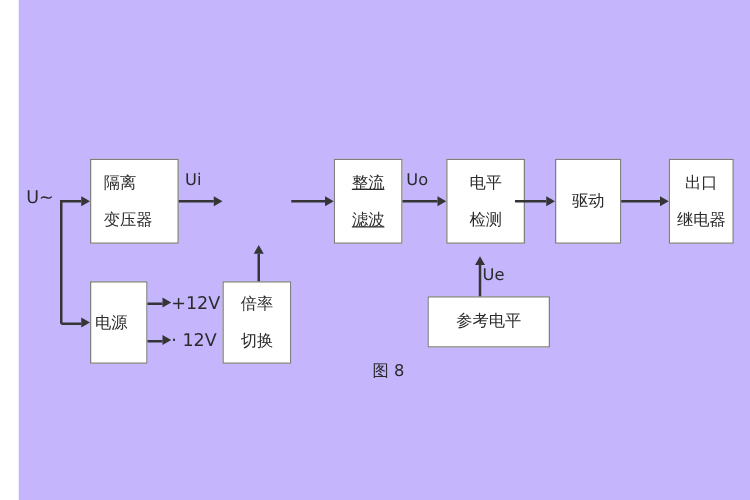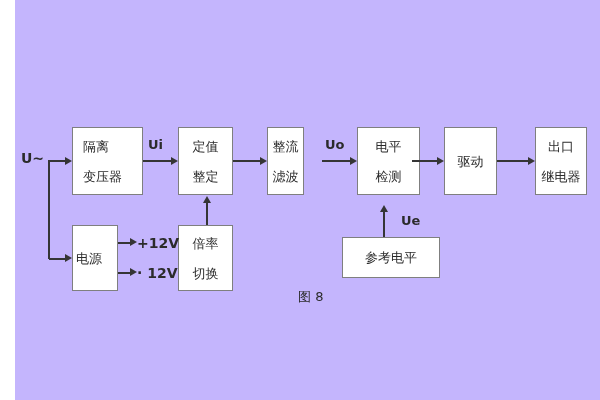--- a/index.html
+++ b/index.html
@@ -38,21 +38,21 @@
   .head-u{
     position:absolute;width:0;height:0;
     border-left:4px solid transparent;
     border-right:4px solid transparent;
     border-bottom:7px solid #353535;
   }
   .lbl{
     position:absolute;
     color:#2b2b2b;
     font-size:13px;
-    font-weight:700;
+    font-weight:400;
     line-height:1;
     white-space:nowrap;
   }
   .lbl.big{font-size:14px;}
   .caption{
     position:absolute;
     color:#2b2b2b;
     font-size:13px;
     font-weight:400;
   }
@@ -60,26 +60,22 @@
 </head>
 <body>
 
 <div id="canvas">
 
   <div class="box left-align" style="left:57px;top:127px;width:71px;height:68px;">
     <span>隔离</span>
     <span>变压器</span>
   </div>
 
-  <div class="box" style="left:163px;top:127px;width:55px;height:68px;">
-    <span>定值</span>
-    <span>整定</span>
-  </div>
 
-  <div class="box" style="left:252px;top:127px;width:37px;height:68px;">
+  <div class="box" style="left:252px;top:127px;width:55px;height:68px;text-decoration:underline;">
     <span>整流</span>
     <span>滤波</span>
   </div>
 
   <div class="box" style="left:342px;top:127px;width:63px;height:68px;">
     <span>电平</span>
     <span>检测</span>
   </div>
 
   <div class="box" style="left:429px;top:127px;width:53px;height:68px;">
@@ -137,21 +133,21 @@
 
   <div class="vline" style="left:368px;top:212px;height:25px;"></div>
   <div class="head-u" style="left:365px;top:205px;"></div>
 
   <span class="lbl big" style="left:6px;top:151px;">U~</span>
 
   <span class="lbl" style="left:133px;top:138px;">Ui</span>
 
   <span class="lbl" style="left:310px;top:138px;text-align:right;">Uo</span>
 
-  <span class="lbl" style="left:386px;top:214px;">Ue</span>
+  <span class="lbl" style="left:371px;top:214px;">Ue</span>
 
   <span class="lbl big" style="left:122px;top:236px;">+12V</span>
 
   <span class="lbl big" style="left:122px;top:266px;">· 12V</span>
 
   <span class="caption" style="left:283px;top:288px;">图 8</span>
 
 </div>
 
 </body></html>

